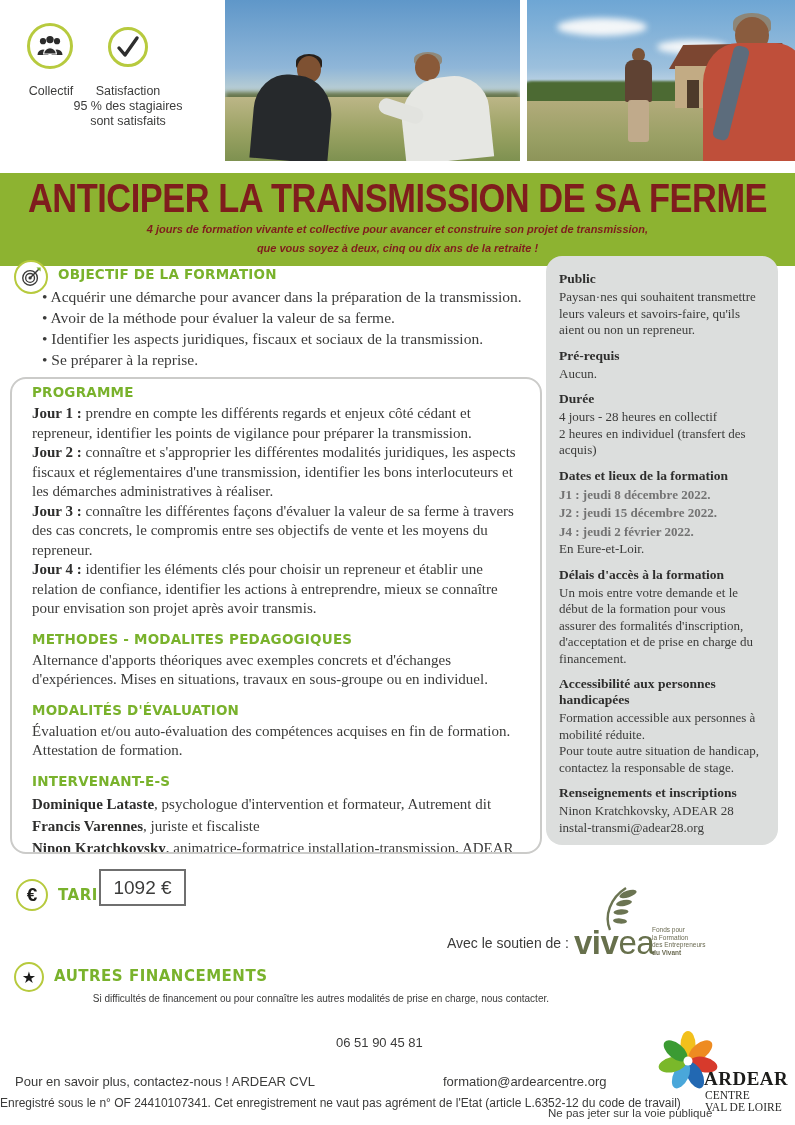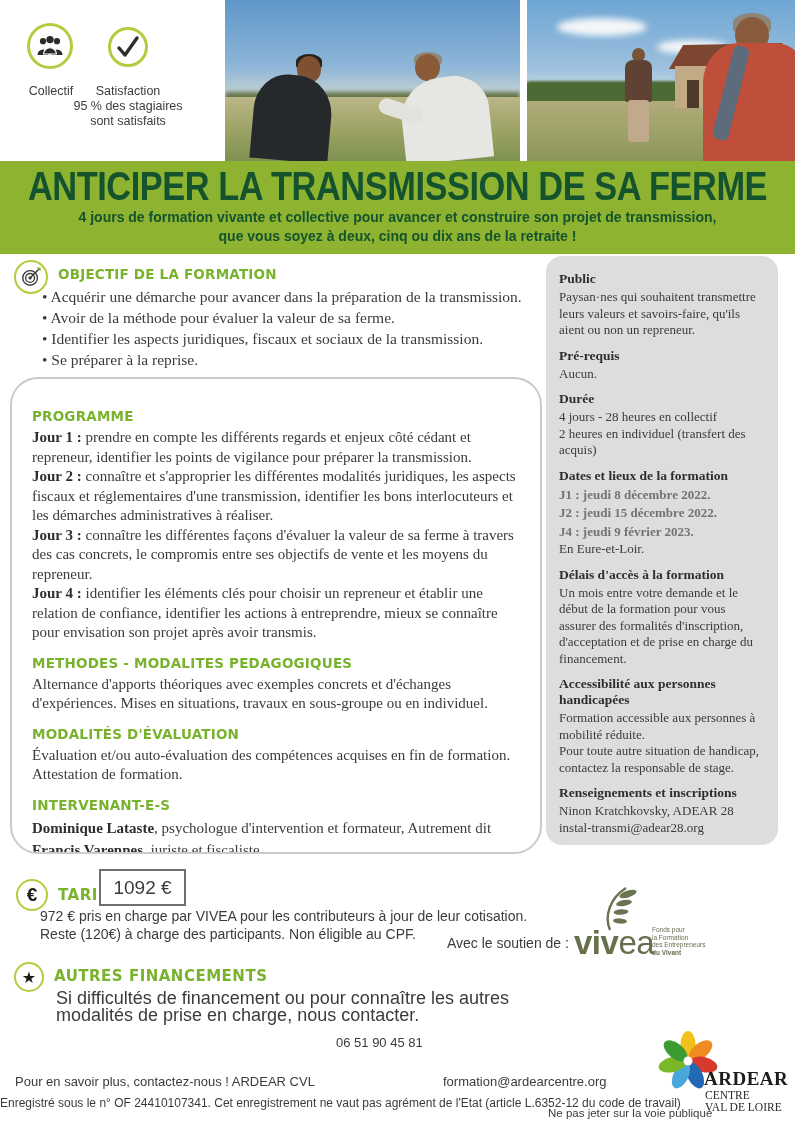--- a/index.html
+++ b/index.html
@@ -43,42 +43,42 @@
   .pr-barndoor { right:96px; top:80px; width:12px; height:28px; background:#4d3a2a; }
   .pr-manb-head { left:105px; top:48px; width:13px; height:14px; background:#7a5236; border-radius:50%; }
   .pr-manb-torso { left:98px; top:60px; width:27px; height:42px; background:#5f4233; border-radius:8px 8px 2px 2px; }
   .pr-manb-legs { left:101px; top:100px; width:21px; height:42px; background:#c0aa8b; border-radius:3px; }
   .pr-manr-torso { right:-12px; bottom:0; width:104px; height:118px; background:#bf4f3a; border-radius:34% 30% 0 0; }
   .pr-manr-head { right:26px; bottom:108px; width:34px; height:36px; background:#8a5c3e; border-radius:50%; }
   .pr-manr-hair { right:24px; bottom:128px; width:38px; height:20px; background:#8d8678; border-radius:50% 50% 20% 20%; }
   .pr-manr-strap { right:56px; bottom:20px; width:16px; height:96px; background:#5c6c7c; transform:rotate(14deg); border-radius:6px; }
 
   
-  .banner { position:absolute; left:0; top:161px; width:795px; height:93px; background:#8db331;
-            text-align:center; color:#14532d; }
+  .banner { position:absolute; left:0; top:173px; width:795px; height:93px; background:#8db331;
+            text-align:center; color:#7f1d1d; }
   .banner-title { margin-top:5px; font-size:37px; font-weight:bold; letter-spacing:-0.5px;
                   transform:scale(0.93,1.08); transform-origin:center; white-space:nowrap; }
-  .banner-sub { font-size:14px; font-weight:bold; line-height:19px; }
+  .banner-sub { font-size:11px; font-weight:bold; line-height:19px;font-style:italic; }
 
   
   .g-head { font-family:"DejaVu Sans", sans-serif; font-weight:bold; font-size:13.5px;
             color:#79b22c; letter-spacing:0.2px; }
   .serif { font-family:"Liberation Serif", serif; }
 
   
   .objectif { position:absolute; left:12px; top:258px; width:528px; }
   .obj-icon { position:absolute; left:2px; top:2px; width:34px; height:34px; border-width:2.5px; }
   .obj-head { position:absolute; left:46px; top:8px; }
   .obj-list { position:absolute; left:30px; top:28px; width:500px; list-style:none; }
   .obj-list li { font-size:15.5px; line-height:21px; color:#3b3b3a; }
   .obj-list li::before { content:"• "; }
 
   
   .prog-box { position:absolute; left:10px; top:377px; width:532px; height:477px;
-              border:2px solid #cbcbc9; border-radius:28px; padding:29px 18px 8px 20px; overflow:hidden; }
+              border:2px solid #cbcbc9; border-radius:16px; padding:5px 18px 8px 20px; overflow:hidden; }
   .prog-box p { font-size:15px; line-height:19.5px; color:#3b3b3a; }
   .prog-box .sec-gap { margin-top:12px; }
   .prog-box .after-head { margin-top:4px; }
   .people p { line-height:22px; }
   b.dark { color:#2e2e2d; }
 
   
   .sidebar { position:absolute; left:546px; top:256px; width:232px; height:589px;
              background:#dcdedd; border-radius:16px; padding:11px 13px; }
   .sidebar h3 { font-family:"Liberation Serif", serif; font-size:13.5px; font-weight:bold;
@@ -99,21 +99,21 @@
   .vivea-leaf { position:absolute; left:40px; top:0; }
   .vivea-word { position:absolute; left:12px; top:38px; font-size:33px; letter-spacing:-0.5px; }
   .vivea-word .vb { font-weight:bold; }
   .vivea-small { position:absolute; left:90px; top:40px; font-size:6.5px; line-height:7.5px; color:#6b6b52; }
   .vivea-small .vs-bold { font-weight:bold; }
 
   
   .star-ring { left:14px; top:962px; width:30px; height:30px; border-width:2.5px;
                font-size:16px; color:#1b1b1b; }
   .autres-head { position:absolute; left:54px; top:967px; font-size:15px; letter-spacing:0.5px; }
-  .autres-text { position:absolute; left:56px; top:990px; width:505px; font-size:18px; line-height:17px; }
+  .autres-text { position:absolute; left:44px; top:990px; width:505px; font-size:10px; line-height:17px;text-align:right; }
 
   
   .f-contact { position:absolute; left:15px; top:1074px; font-size:13px; }
   .f-phone { position:absolute; left:336px; top:1035px; font-size:13px; }
   .f-email { position:absolute; left:443px; top:1074px; font-size:13px; }
   .f-reg { position:absolute; left:0; top:1096px; font-size:12px; }
   .f-disclaimer { position:absolute; left:548px; top:1107px; font-size:11.5px; }
   .ardear { position:absolute; left:652px; top:1030px; width:142px; height:90px; }
   .ardear-name { position:absolute; left:52px; top:38px; font-family:"Liberation Serif", serif;
                  font-weight:bold; font-size:19px; letter-spacing:0.5px; color:#1c1c1a; }
@@ -235,42 +235,38 @@
     <h3>Pré-requis</h3>
     <p>Aucun.</p>
 
     <h3>Durée</h3>
     <p>4 jours - 28 heures en collectif</p>
     <p>2 heures en individuel (transfert des acquis)</p>
 
     <h3>Dates et lieux de la formation</h3>
     <p class="date-line">J1 : jeudi 8 décembre 2022.</p>
     <p class="date-line">J2 : jeudi 15 décembre 2022.</p>
-    <p class="date-line">J4 : jeudi 9 février 2023.</p>
+    <p class="date-line">J4 : jeudi 2 février 2022.</p>
     <p>En Eure-et-Loir.</p>
 
     <h3>Délais d'accès à la formation</h3>
     <p>Un mois entre votre demande et le début de la formation pour vous assurer des formalités d'inscription, d'acceptation et de prise en charge du financement.</p>
 
     <h3>Accessibilité aux personnes handicapées</h3>
     <p>Formation accessible aux personnes à mobilité réduite.</p>
     <p>Pour toute autre situation de handicap, contactez la responsable de stage.</p>
 
     <h3>Renseignements et inscriptions</h3>
     <p>Ninon Kratchkovsky, ADEAR 28</p>
     <p>instal-transmi@adear28.org</p>
   </aside>
 
   <div class="ring euro-ring">€</div>
   <div class="g-head tarif-head">TARIF</div>
   <div class="price-box">1092 €</div>
-  <div class="tarif-text">
-    <div>972 € pris en charge par VIVEA pour les contributeurs à jour de leur cotisation.</div>
-    <div>Reste (120€) à charge des participants. Non éligible au CPF.</div>
-  </div>
   <div class="support-label">Avec le soutien de :</div>
 
   <div class="vivea">
     <svg class="vivea-leaf" width="44" height="46" viewBox="0 0 44 46">
       <path d="M8 44 C2 30 8 12 24 2" fill="none" stroke="#6b7452" stroke-width="2.4"></path>
       <ellipse cx="26" cy="8" rx="9" ry="3.4" fill="#6b7452" transform="rotate(-18 26 8)"></ellipse>
       <ellipse cx="22" cy="17" rx="8" ry="3" fill="#6b7452" transform="rotate(-10 22 17)"></ellipse>
       <ellipse cx="19" cy="26" rx="7.5" ry="2.8" fill="#6b7452" transform="rotate(-4 19 26)"></ellipse>
       <ellipse cx="18" cy="35" rx="7" ry="2.6" fill="#6b7452" transform="rotate(4 18 35)"></ellipse>
     </svg>

